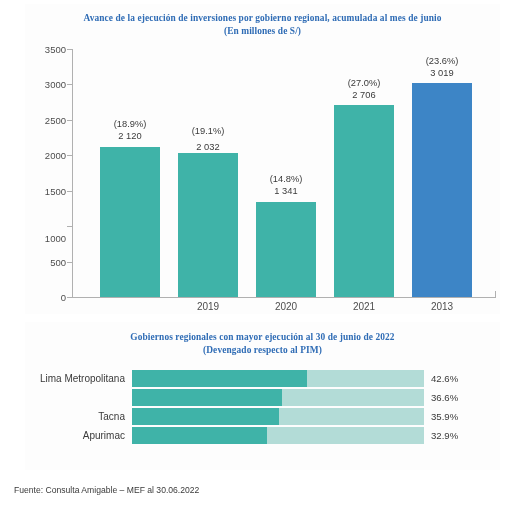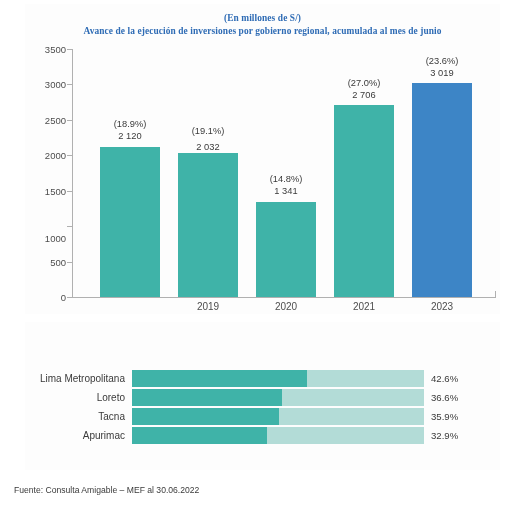--- a/index.html
+++ b/index.html
@@ -184,22 +184,22 @@
     color: #3a3a3a;
     white-space: nowrap;
   }
 </style>
 </head>
 <body>
 
 <div id="panel-bar">
 
   <div id="bar-title-wrap">
+    <div class="chart-title">Avance de la ejecución de inversiones por gobierno regional, acumulada al mes de junio</div>
     <div class="chart-title">(En millones de S/)</div>
-    <div class="chart-title">Avance de la ejecución de inversiones por gobierno regional, acumulada al mes de junio</div>
   </div>
 
   <div id="bar-plot">
     <div id="y-labels">
         <div class="y-tick-label" style="top: 257px;">0</div>
         <div class="y-tick-label" style="top: 221.571px;">500</div>
         <div class="y-tick-label" style="top: 186.143px; margin-top: 12px;">1000</div>
         <div class="y-tick-label" style="top: 150.714px;">1500</div>
         <div class="y-tick-label" style="top: 115.286px;">2000</div>
         <div class="y-tick-label" style="top: 79.8571px;">2500</div>
@@ -241,37 +241,40 @@
       <div class="y-tick-mark" style="top: 186.143px;"></div>
       <div class="y-tick-mark" style="top: 150.714px;"></div>
       <div class="y-tick-mark" style="top: 115.286px;"></div>
       <div class="y-tick-mark" style="top: 79.8571px;"></div>
       <div class="y-tick-mark" style="top: 44.4286px;"></div>
       <div class="y-tick-mark" style="top: 9px;"></div>
       <div class="bar-xlabel" style="left: 72px; margin-top: 40px;">2018</div>
       <div class="bar-xlabel" style="left: 150px;">2019</div>
       <div class="bar-xlabel" style="left: 228px;">2020</div>
       <div class="bar-xlabel" style="left: 306px;">2021</div>
-      <div class="bar-xlabel" style="left: 384px;">2023</div>
+      <div class="bar-xlabel" style="left: 384px;">2013</div>
     </div>
 </div>
 
 <div id="panel-hbar">
 
+  <div id="hbar-title-wrap">
+    <div class="chart-title">Gobiernos regionales con mayor ejecución al 30 de junio de 2022</div>
+    <div class="chart-title">(Devengado respecto al PIM)</div>
+  </div>
 
   <div id="hbar-rows">
       <div class="hbar-row">
         <div class="hbar-label">Lima Metropolitana</div>
         <div class="hbar-track">
           <div class="hbar-fill" style="width: 174.771px;"></div>
         </div>
         <div class="hbar-value">42.6%</div>
       </div>
       <div class="hbar-row">
-        <div class="hbar-label">Loreto</div>
         <div class="hbar-track">
           <div class="hbar-fill" style="width: 150.155px;"></div>
         </div>
         <div class="hbar-value">36.6%</div>
       </div>
       <div class="hbar-row">
         <div class="hbar-label">Tacna</div>
         <div class="hbar-track">
           <div class="hbar-fill" style="width: 147.283px;"></div>
         </div>

